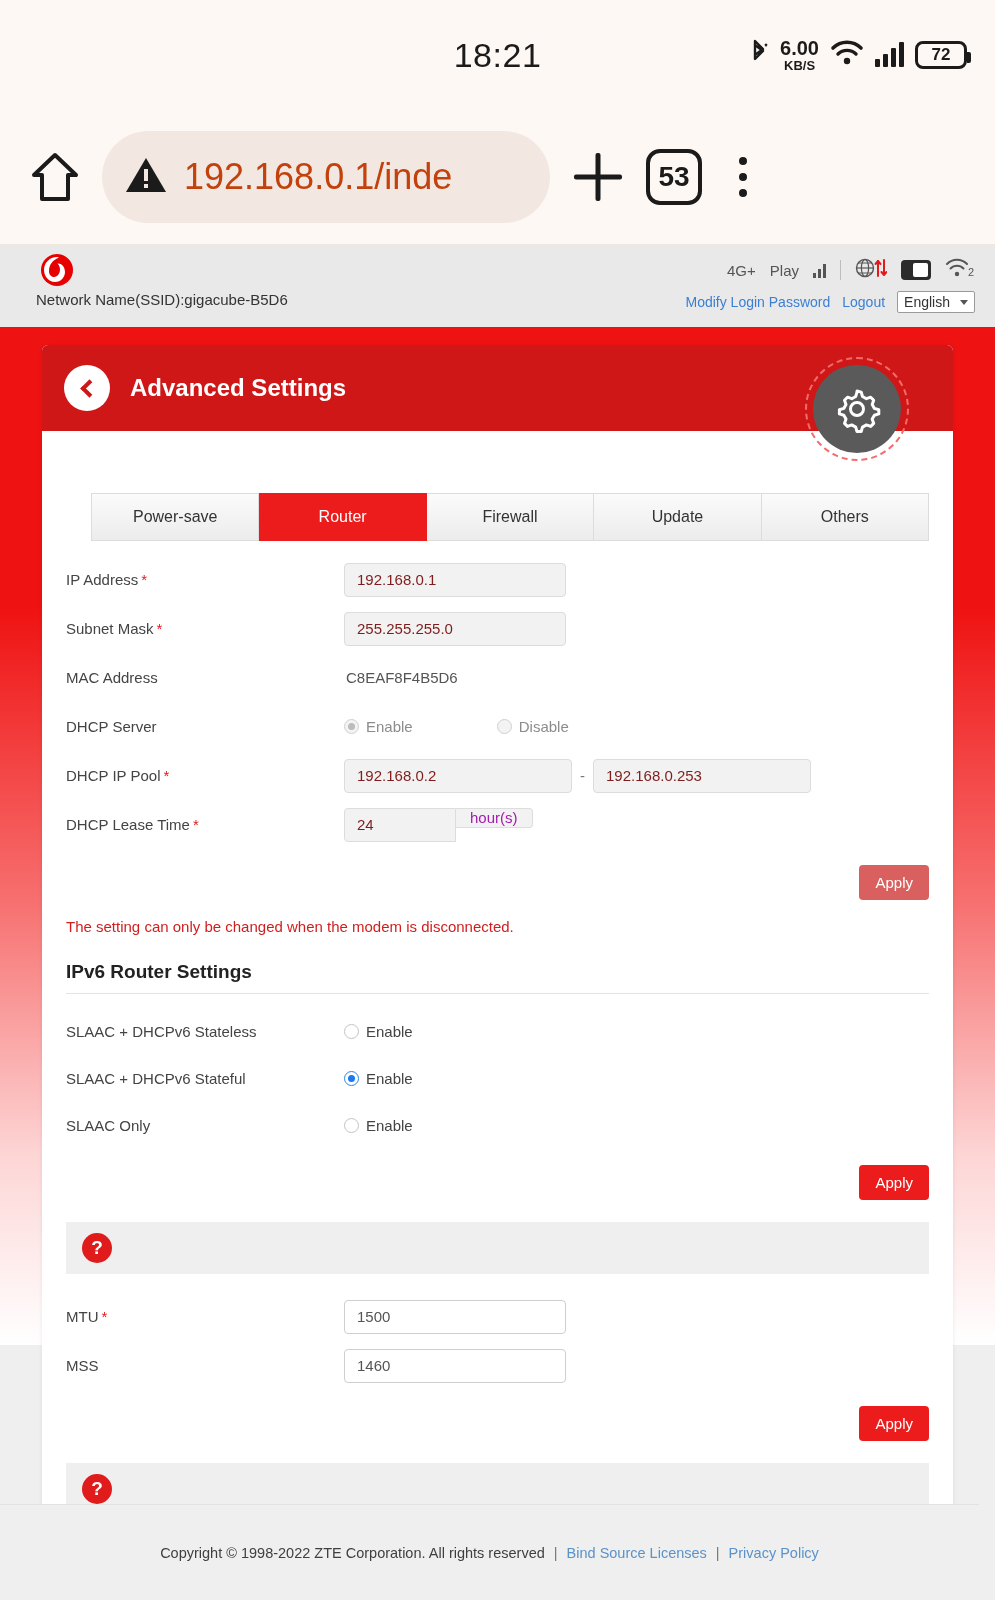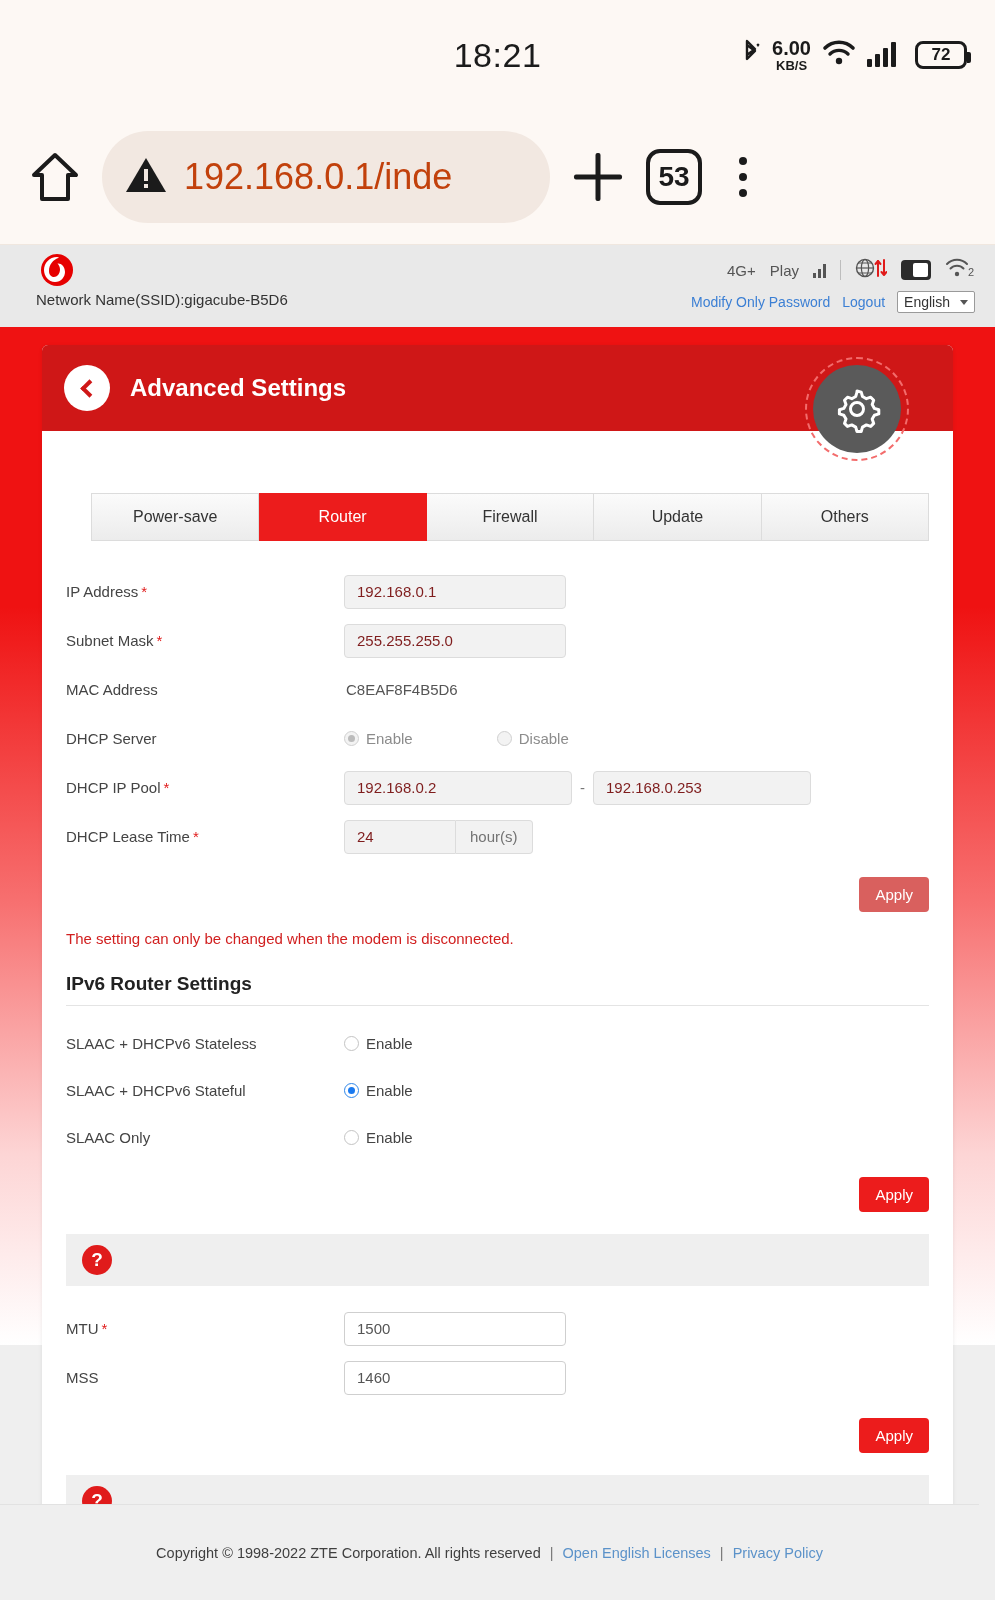--- a/index.html
+++ b/index.html
@@ -32,21 +32,21 @@
   .netspeed .num { font-size: 20px; font-weight: 700; color: #1b1b1b; }
   .netspeed .unit { font-size: 13px; font-weight: 700; color: #1b1b1b; margin-top: 1px; }
   .bars { display: flex; align-items: flex-end; gap: 3px; height: 24px; }
   .bars i { width: 5px; background: #1b1b1b; border-radius: 1px; display: block; }
   .bars i:nth-child(1) { height: 8px; }
   .bars i:nth-child(2) { height: 13px; }
   .bars i:nth-child(3) { height: 19px; }
   .bars i:nth-child(4) { height: 25px; }
   .bat {
     width: 52px; height: 28px; border: 3px solid #1b1b1b; border-radius: 8px;
-    display: flex; align-items: center; justify-content: center; position: relative; margin-left: 8px;
+    display: flex; align-items: center; justify-content: center; position: relative;
   }
   .bat span { font-size: 17px; font-weight: 600; color: #1b1b1b; }
   .bat:after {
     content: ""; position: absolute; right: -7px; top: 8px;
     width: 4px; height: 11px; background: #1b1b1b; border-radius: 0 2px 2px 0;
   }
 
   
   .browser-bar {
     height: 135px; background: #fdf8f4;
@@ -133,21 +133,21 @@
     width: 104px; height: 104px; border-radius: 50%;
     border: 2px dashed #f36c6c; display: flex; align-items: center; justify-content: center;
     background: transparent; cursor: pointer;
   }
   .gear-inner {
     width: 88px; height: 88px; border-radius: 50%; background: #5a5a5a;
     display: flex; align-items: center; justify-content: center;
   }
 
   
-  .tabs { display: flex; margin: 62px 24px 12px 24px; padding-left: 25px; }
+  .tabs { display: flex; margin: 62px 24px 0 24px; padding-left: 25px; }
   .tab {
     flex: 1; height: 48px; display: flex; align-items: center; justify-content: center;
     font-size: 16px; color: #333; background: linear-gradient(to bottom, #fbfbfb, #ececec);
     border: 1px solid #dcdcdc; border-left: none; cursor: pointer;
   }
   .tab:first-child { border-left: 1px solid #dcdcdc; }
   .tab.active { background: #ec1c1c; color: #fff; border-color: #ec1c1c; }
 
   
   .form { padding: 14px 24px 0 24px; }
@@ -161,22 +161,22 @@
     padding: 0 12px; display: flex; align-items: center; width: 176px;
     font-family: "Liberation Sans", sans-serif;
   }
   .inp.wide { width: 222px; }
   .inp.editable { background: #fff; color: #555; border-color: #cfcfcf; }
   .dash { margin: 0 8px; color: #777; font-size: 15px; }
   .static-val { font-size: 15px; color: #555; padding-left: 2px; }
   .unit-group { display: flex; }
   .unit-group .inp { border-radius: 4px 0 0 4px; width: 112px; }
   .unit-box {
-    height: 34px; border: 1px solid #dcdcdc; border-left: none; border-radius: 0 4px 4px 0;
-    background: #f2f2f2; color: #737373; font-size: 15px; padding: 0 14px;
+    height: 20px; border: 1px solid #dcdcdc; border-left: none; border-radius: 0 4px 4px 0;
+    background: #f2f2f2; color: #a21caf; font-size: 15px; padding: 0 14px;
     display: flex; align-items: center;
   }
   .radio-wrap { display: flex; align-items: center; gap: 7px; cursor: pointer; }
   .radio-wrap + .radio-wrap { margin-left: 84px; }
   .rad {
     width: 15px; height: 15px; border-radius: 50%; border: 1px solid #c4c4c4;
     background: #fff; display: block; position: relative; flex: 0 0 auto;
   }
   .rad.dis { border-color: #d0d0d0; background: #f3f3f3; }
   .rad.dis.on:after {
@@ -329,21 +329,21 @@
         <span>
           <svg width="30" height="22" viewBox="0 0 30 22">
             <path d="M2 7 A14 14 0 0 1 22 7" fill="none" stroke="#555" stroke-width="2" stroke-linecap="round"></path>
             <path d="M5.5 11.5 A9 9 0 0 1 18.5 11.5" fill="none" stroke="#555" stroke-width="2" stroke-linecap="round"></path>
             <circle cx="12" cy="17" r="2.2" fill="#555"></circle>
             <text x="23" y="19" font-size="11" fill="#555" font-family="Liberation Sans">2</text>
           </svg>
         </span>
       </div>
       <div class="rt-links">
-        <a>Modify Only Password</a>
+        <a>Modify Login Password</a>
         <a>Logout</a>
         <span class="lang-sel">
           <span>English</span>
           <span class="caret-d"></span>
         </span>
       </div>
     </div>
   </div>
 
   <div class="router-body">
@@ -515,19 +515,19 @@
         <span class="bind-arrow">
           <span class="bind-chev"></span>
         </span>
       </div>
 
     </div>
 
     <div class="footer">
       <span class="txt">Copyright © 1998-2022 ZTE Corporation. All rights reserved</span>
       <span class="sep">|</span>
-      <a>Open English Licenses</a>
+      <a>Bind Source Licenses</a>
       <span class="sep">|</span>
       <a>Privacy Policy</a>
     </div>
 
   </div>
 </div>
 
 </body></html>

